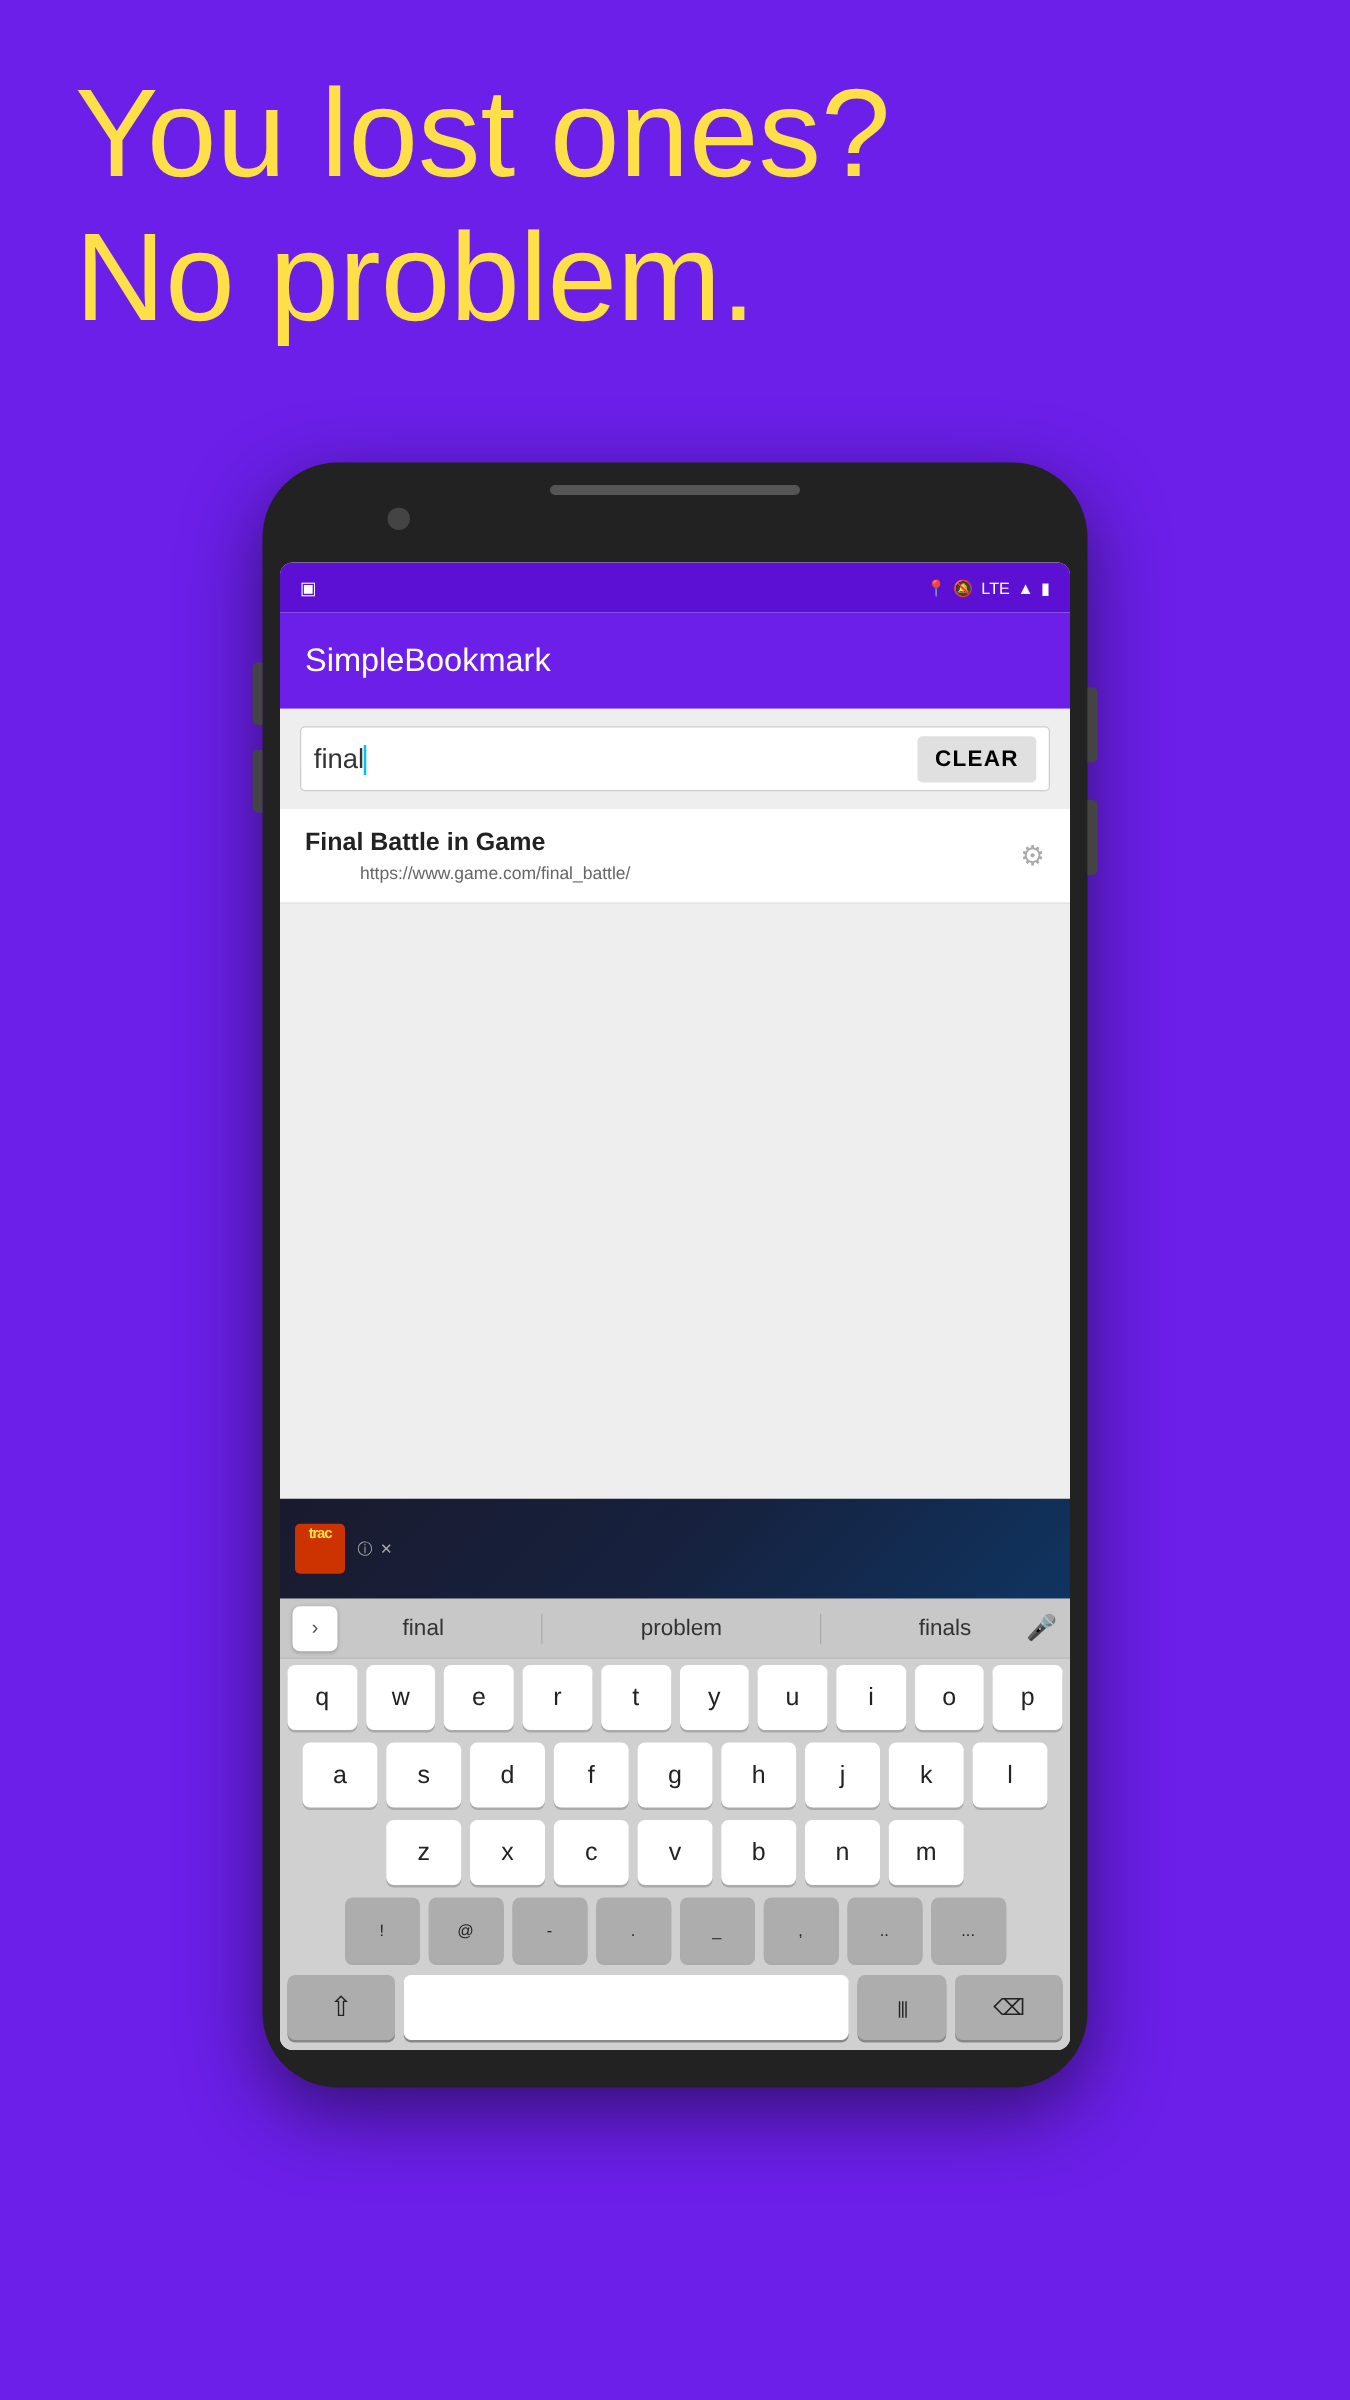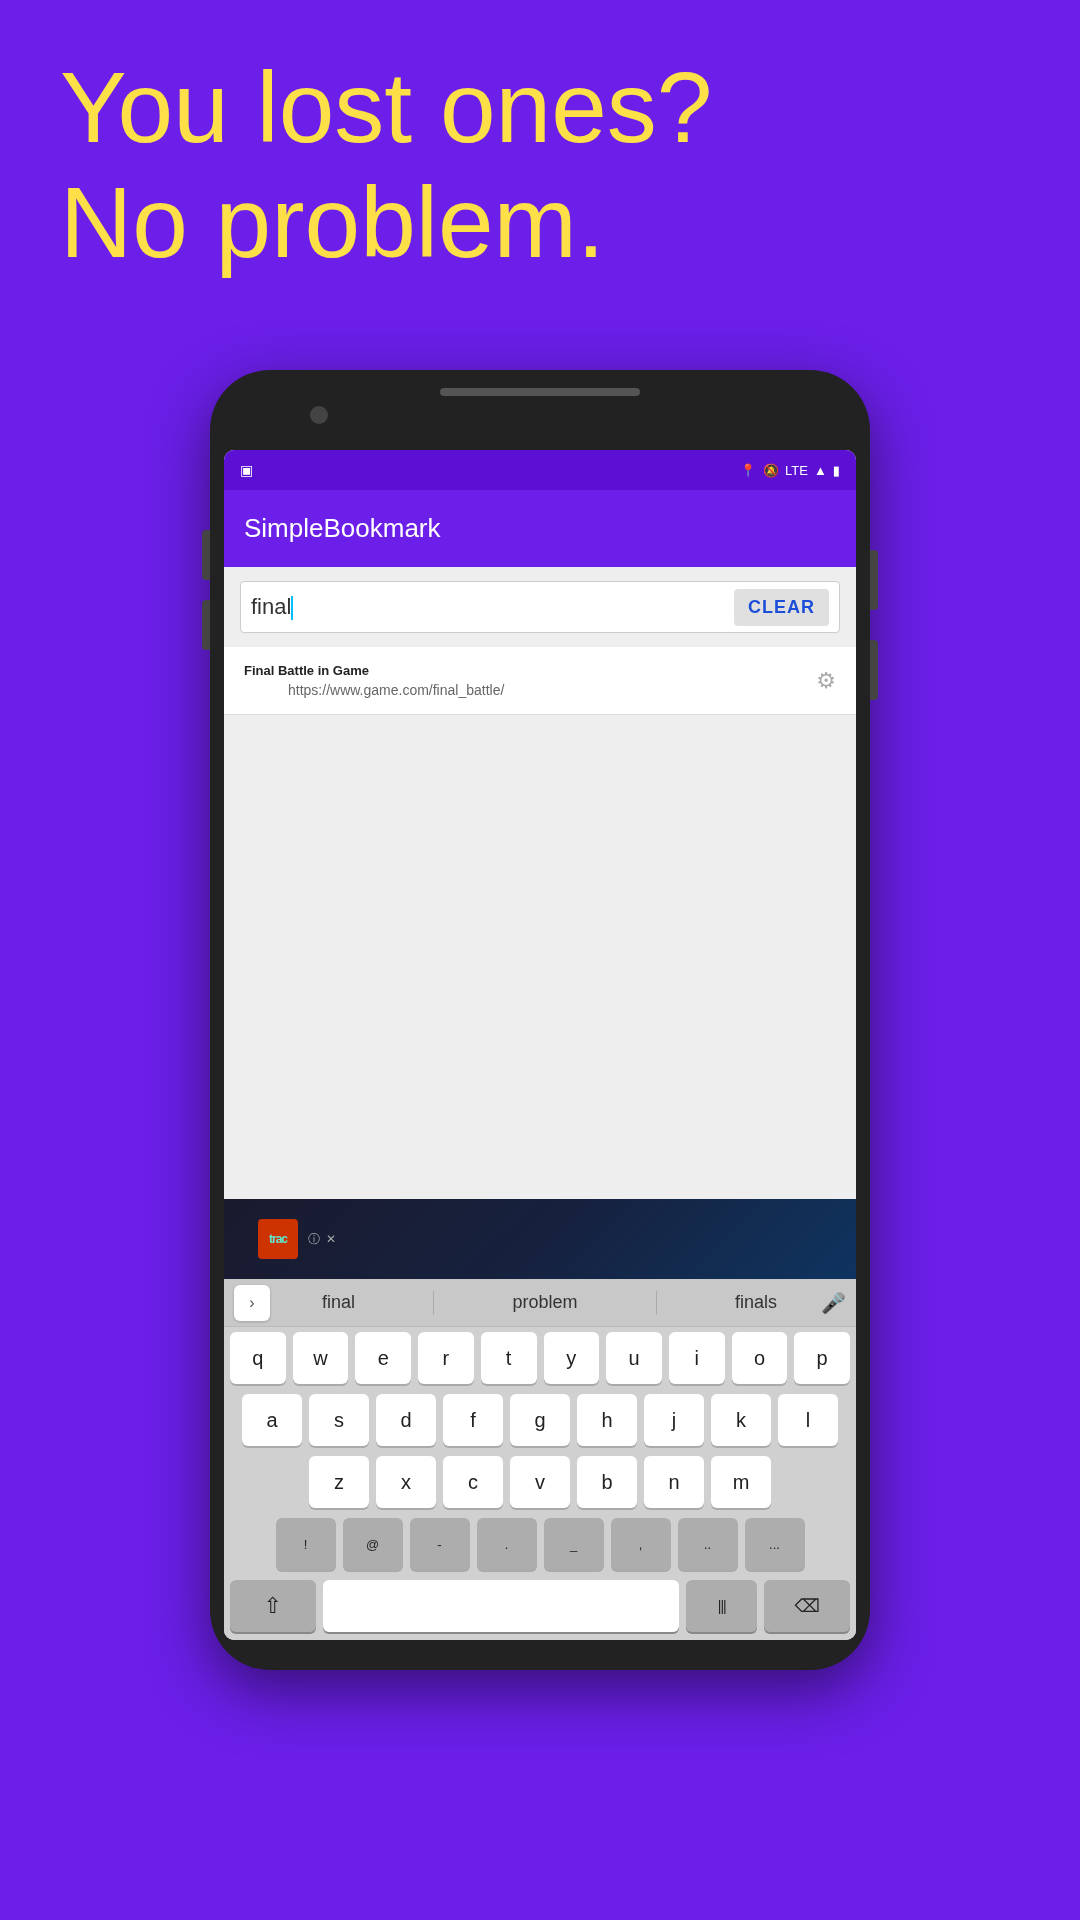--- a/index.html
+++ b/index.html
@@ -159,21 +159,21 @@
       50% { opacity: 0; }
     }
 
     .clear-button {
       background: #e0e0e0;
       border: none;
       border-radius: 4px;
       padding: 8px 14px;
       font-size: 18px;
       font-weight: 700;
-      color: #1d4ed8;
+      color: #000000;
       cursor: pointer;
       letter-spacing: 1px;
     }
 
     
     .results-area {
       background: #EEEEEE;
       flex: 1;
       padding: 0;
       overflow: hidden;
@@ -187,21 +187,21 @@
       align-items: center;
       justify-content: space-between;
       border-bottom: 1px solid #ddd;
     }
 
     .result-info {
       flex: 1;
     }
 
     .result-title {
-      font-size: 13px;
+      font-size: 20px;
       font-weight: 700;
       color: #222;
       margin-bottom: 4px;
     }
 
     .result-url {
       font-size: 14px;
       color: #666;
       margin-left: 44px;
     }
@@ -224,27 +224,25 @@
       padding: 0 12px;
       gap: 10px;
     }
 
     .ad-trac-logo {
       width: 40px;
       height: 40px;
       background: #cc3300;
       border-radius: 4px;
       display: flex;
-      align-items: center;
       justify-content: center;
-      color: #5eead4;
+      color: #fde047;
       font-size: 12px;
       font-weight: 900;
       letter-spacing: -1px;
-      margin-left: 22px;
     }
 
     .ad-text-block {
       flex: 1;
     }
 
     .ad-test-label {
       color: #ccc;
       font-size: 13px;
       text-align: center;

